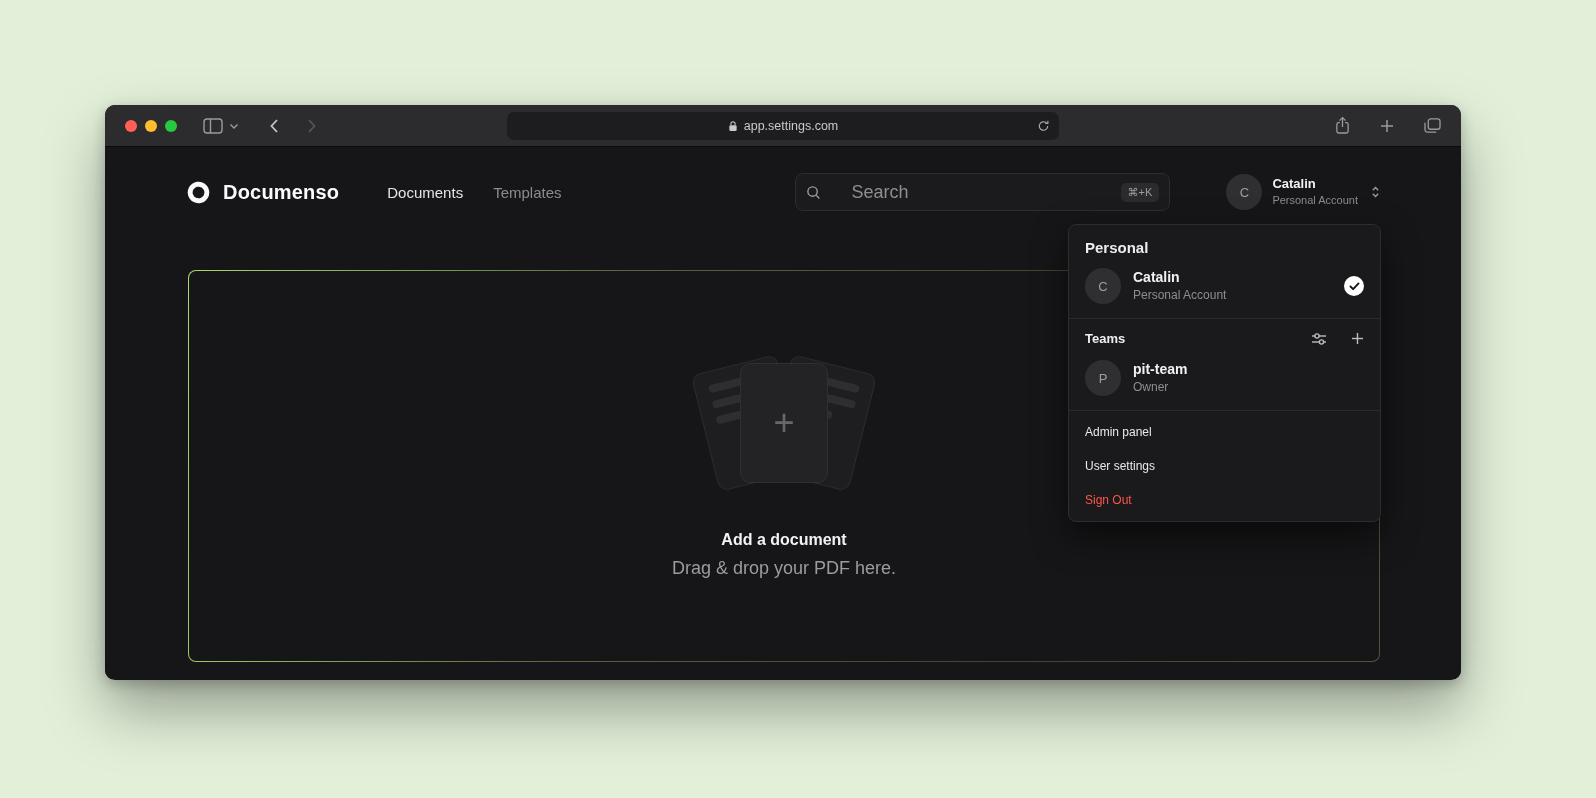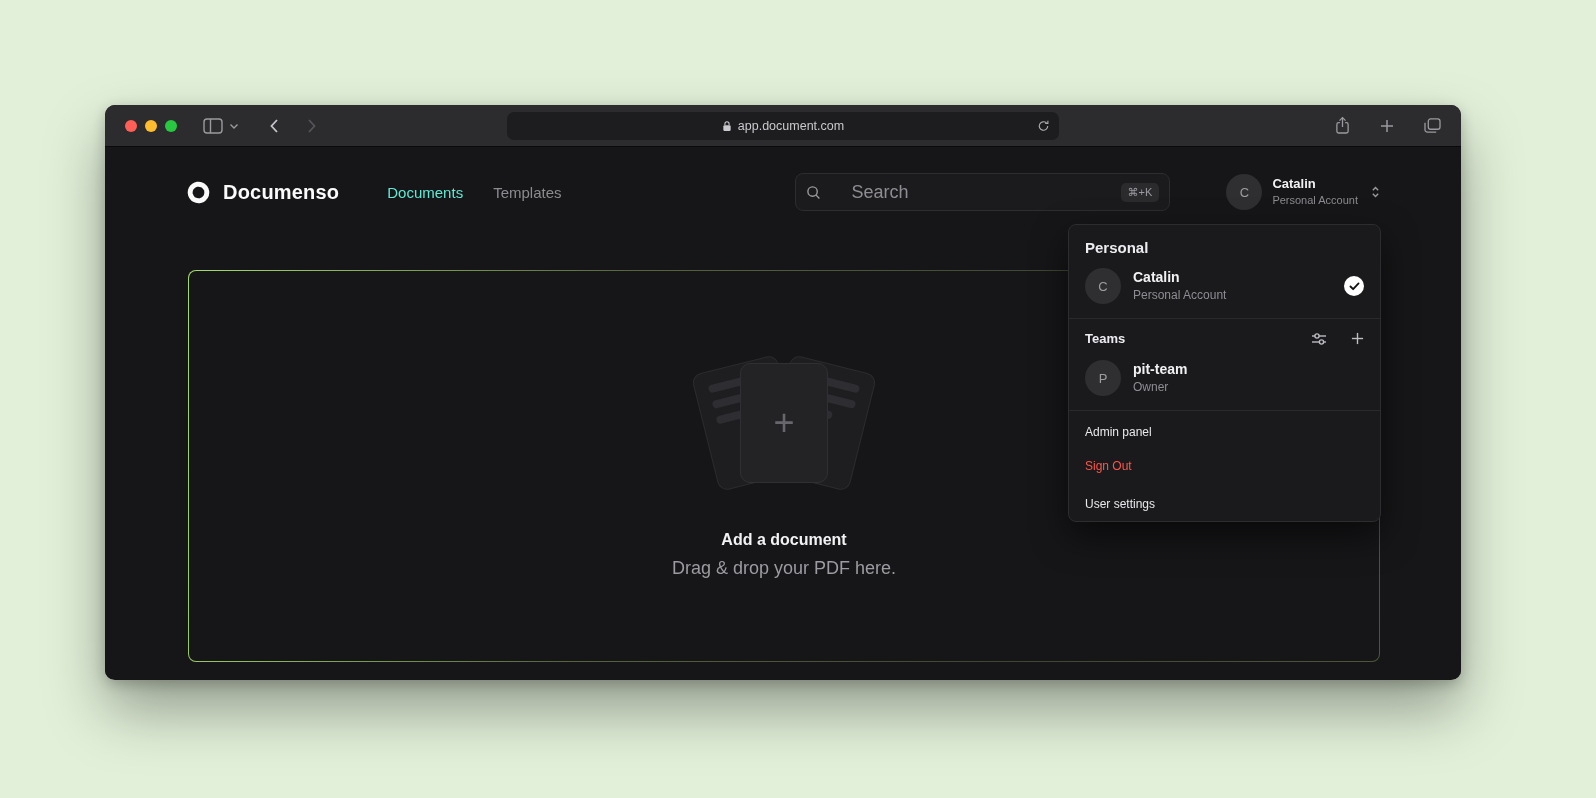--- a/index.html
+++ b/index.html
@@ -50,21 +50,21 @@
 
   
   .app { position:relative; height:532px; background:#161618; }
 
   .app-header { display:flex; align-items:center; padding:26px 80px 0 80px; }
   .brand { display:flex; align-items:center; gap:11px; cursor:pointer; }
   .brand-name { font-size:20px; font-weight:700; color:#fafafa; letter-spacing:.2px; }
 
   .nav { display:flex; gap:30px; margin-left:48px; font-size:15px; font-weight:500; }
   .nav-item { cursor:pointer; }
-  .nav-item.active { color:#5eead4; }
+  .nav-item.active { color:#e5e5e5; }
   .nav-item.inactive { color:#8b8b90; }
 
   .spacer { flex:1; }
 
   .search {
     width:375px; height:38px; border:1px solid #2d2d30; background:#1b1b1d;
     border-radius:8px; display:flex; align-items:center; padding:0 10px; gap:8px;
   }
   .search svg { flex:none; }
   .search input {
@@ -176,21 +176,21 @@
       </div>
     </div>
 
     <div class="urlbar">
       <span style="display:flex;">
         <svg width="10" height="12" viewBox="0 0 12 14">
           <path d="M3.5 6.2V4.4a2.5 2.5 0 0 1 5 0v1.8" fill="none" stroke="#c9c9ce" stroke-width="1.3"></path>
           <rect x="1.6" y="6" width="8.8" height="7" rx="1.6" fill="#c9c9ce"></rect>
         </svg>
       </span>
-      <span>app.document.com</span>
+      <span>app.settings.com</span>
       <span class="refresh">
         <svg width="13" height="13" viewBox="0 0 16 16" fill="none" stroke="currentColor" stroke-width="1.4">
           <path d="M13.2 8a5.2 5.2 0 1 1-1.6-3.75"></path>
           <polyline points="13.4 1.4 13.4 4.7 10.1 4.7"></polyline>
         </svg>
       </span>
     </div>
 
     <div class="tb-right">
       <span class="tb-btn">
@@ -325,19 +325,19 @@
         <div class="row-meta">
           <div class="row-name">pit-team</div>
           <div class="row-sub">Owner</div>
         </div>
       </div>
 
       <div class="menu-divider"></div>
 
       <div class="menu-list">
         <div class="menu-item">Admin panel</div>
+        <div class="menu-item">User settings</div>
         <div class="menu-item signout">Sign Out</div>
-        <div class="menu-item">User settings</div>
       </div>
     </div>
 
   </div>
 </div>
 
 </body></html>

